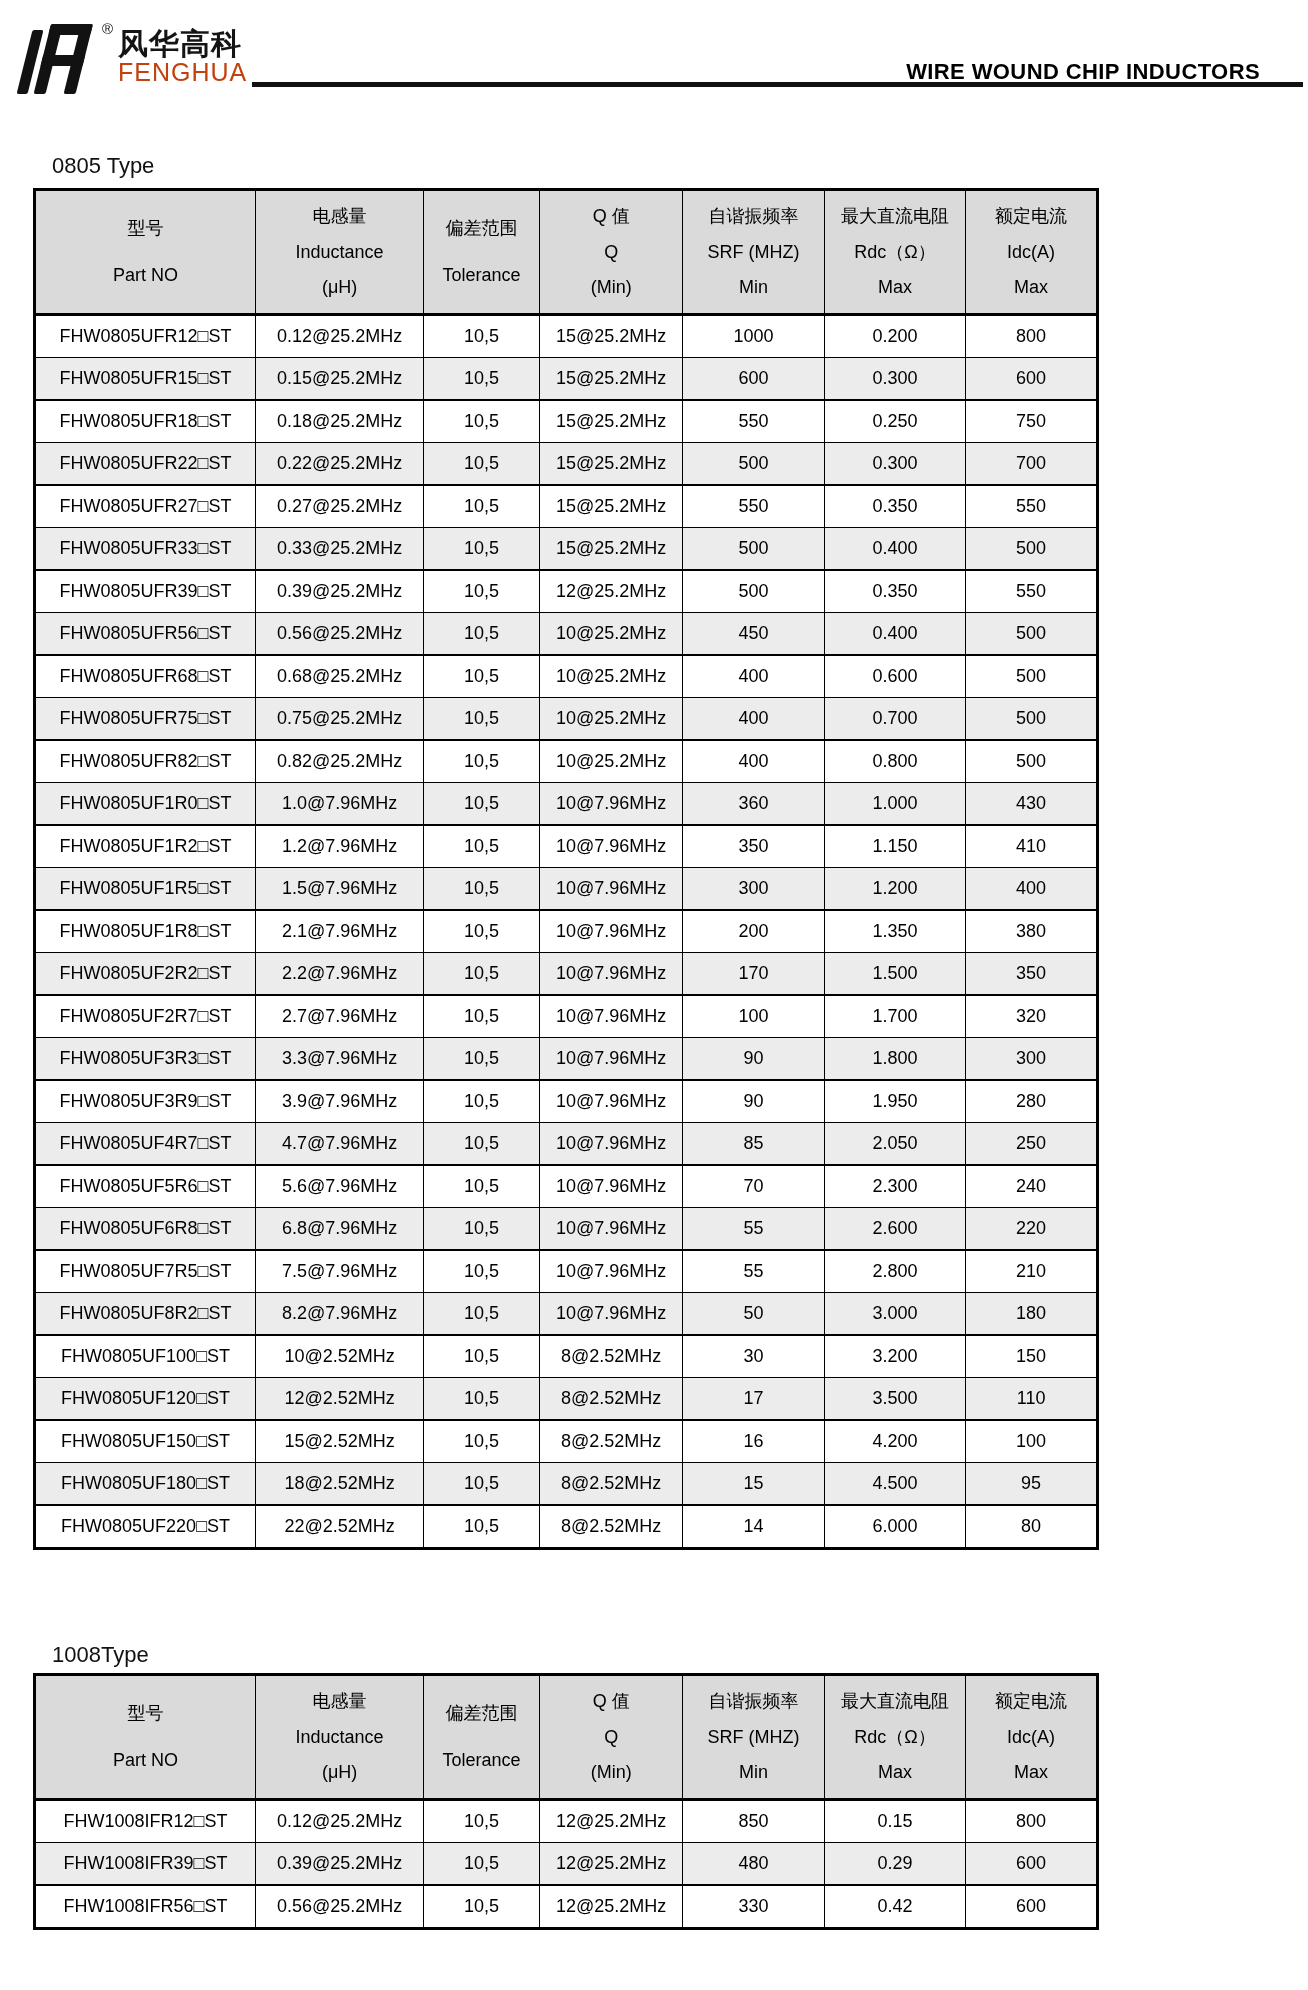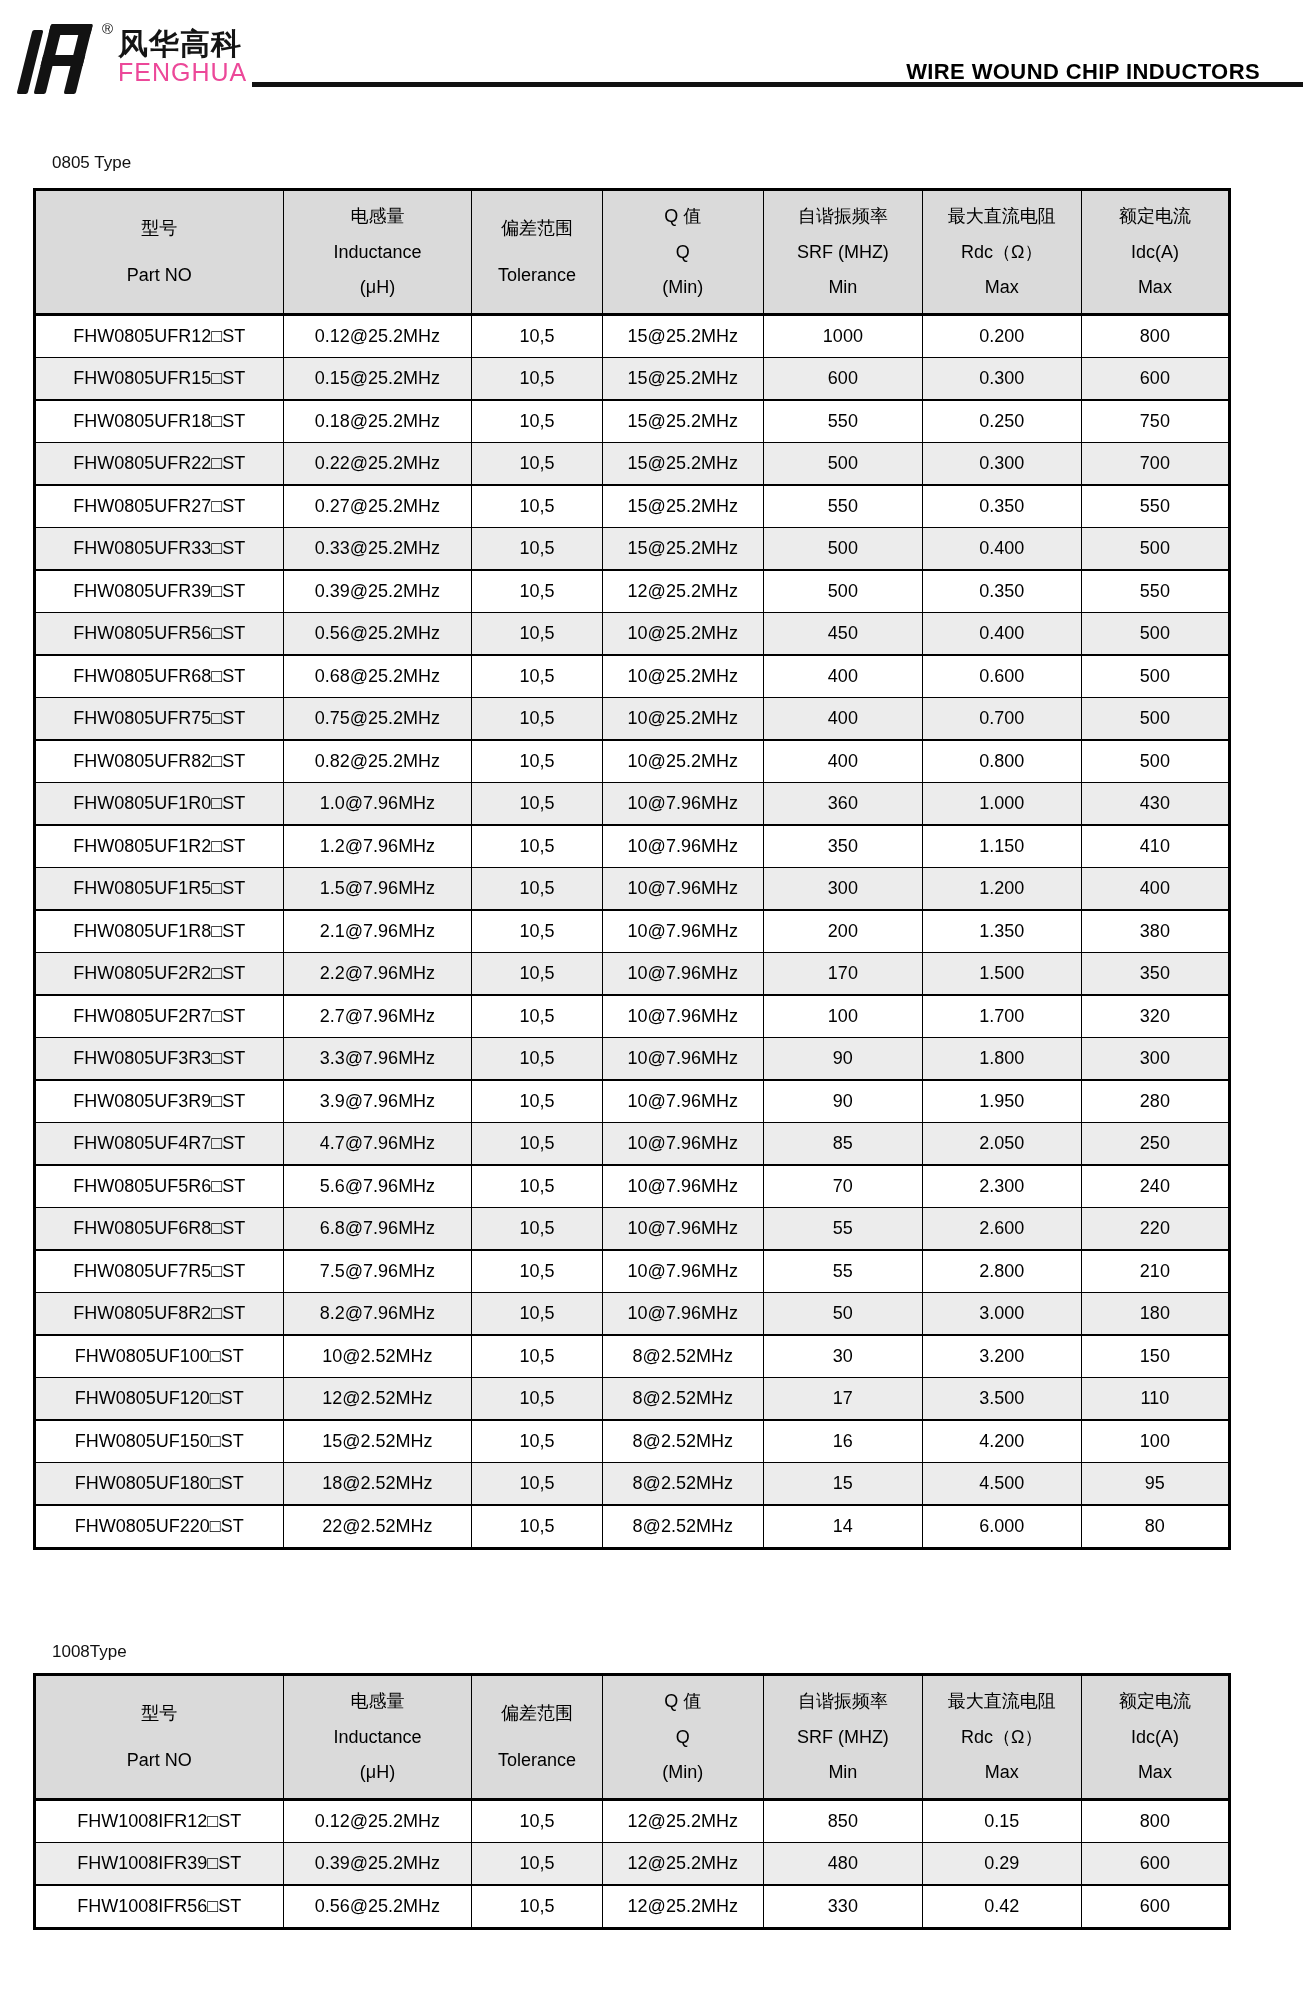--- a/index.html
+++ b/index.html
@@ -8,32 +8,32 @@
     font-family:"Liberation Sans","DejaVu Sans",sans-serif; color:#000;
   }
   .page { position:absolute; inset:0; overflow:hidden; }
 
   
   .brand { position:absolute; left:16px; top:20px; width:260px; height:72px; }
   .brand-mark { position:absolute; left:0; top:4px; }
   .brand-reg { position:absolute; left:86px; top:0; font-size:15px; color:#141414; }
   .brand-text { position:absolute; left:102px; top:8px; }
   .brand-zh { font-size:30px; font-weight:bold; letter-spacing:1px; line-height:32px; color:#141414; white-space:nowrap; }
-  .brand-en { font-size:25px; letter-spacing:1px; line-height:24px; color:#ec4899; white-space:nowrap; }
+  .brand-en { font-size:25px; letter-spacing:1px; line-height:24px; color:#c2410c; white-space:nowrap; }
   .page-title { position:absolute; top:41px; right:30px; margin:18px; font-size:22px; font-weight:bold; letter-spacing:0.4px; white-space:nowrap; }
   .top-rule { position:absolute; left:252px; top:82px; width:1051px; height:5px; background:#111; }
 
   
-  .section-label { position:absolute; left:52px; font-size:17px; color:#111; }
+  .section-label { position:absolute; left:52px; font-size:22px; color:#111; }
   #label-0 { top:153px; }
   #label-1 { top:1642px; }
 
   
   table.data-table {
-    position:absolute; left:33px; width:1198px;
+    position:absolute; left:33px; width:1066px;
     border-collapse:collapse; table-layout:fixed;
     border:3px solid #000;
     font-size:18px;
   }
   #table-0 { top:188px; }
   #table-1 { top:1673px; }
 
   .data-table th, .data-table td {
     border:1.5px solid #000; text-align:center; vertical-align:middle; padding:0;
   }

